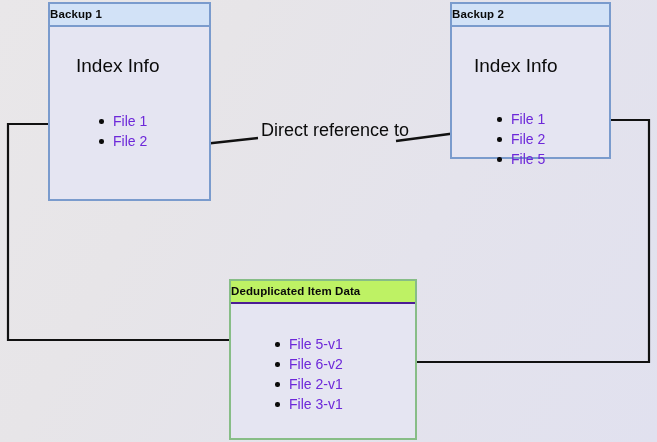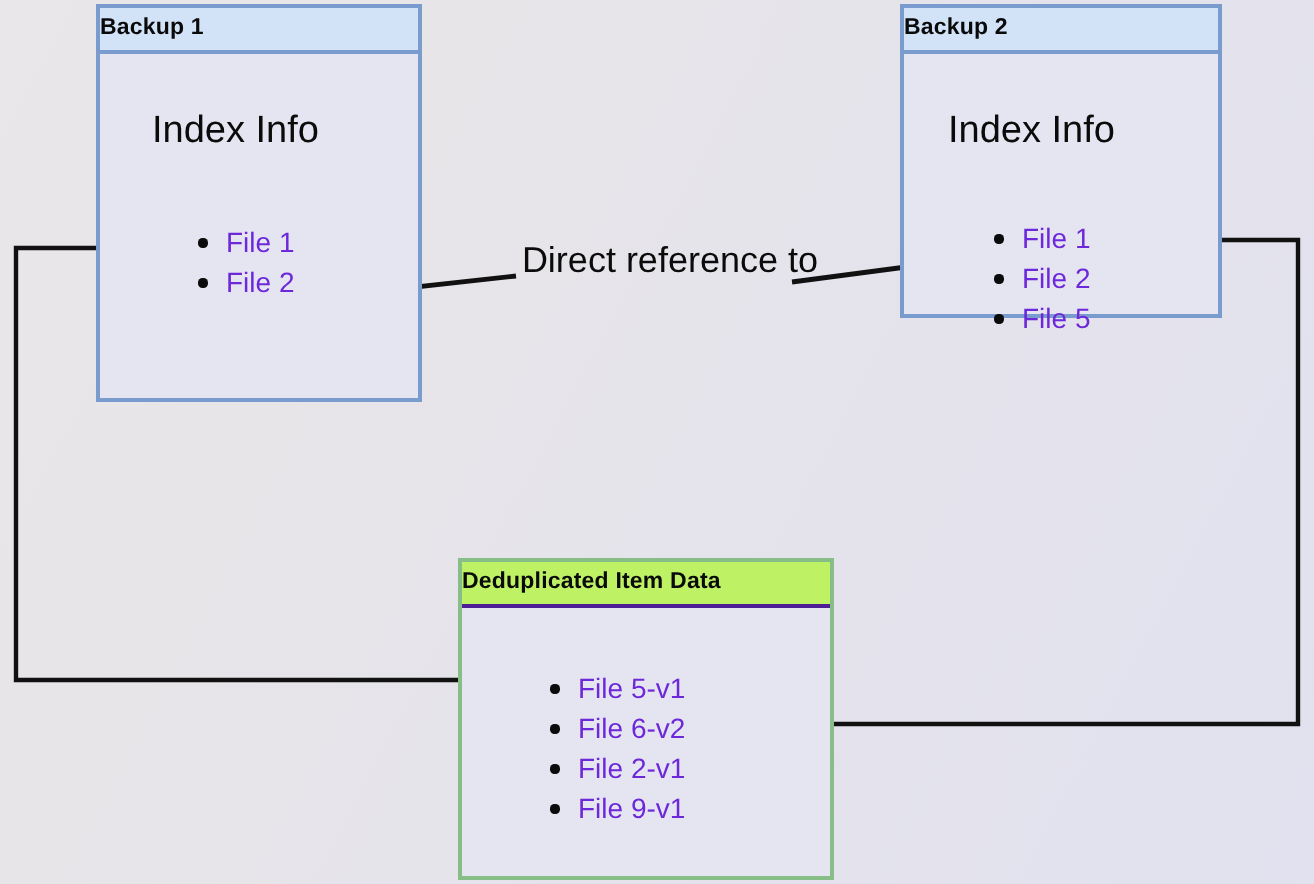--- a/index.html
+++ b/index.html
@@ -146,21 +146,21 @@
     </div>
   </div>
 
   <div class="box green" style="left:229px; top:279px; width:188px; height:161px;">
     <div class="box-header">Deduplicated Item Data</div>
     <div class="box-body" style="height:136px;">
       <ul class="bullet-list" style="left:43px; top:30px;">
         <li>File 5-v1</li>
         <li>File 6-v2</li>
         <li>File 2-v1</li>
-        <li>File 9-v1</li>
+        <li>File 3-v1</li>
       </ul>
     </div>
   </div>
 
   <div class="center-label" style="left:249px; top:122px; width:160px;">
     <div>Direct reference to</div>
   </div>
 
 </div>
 

